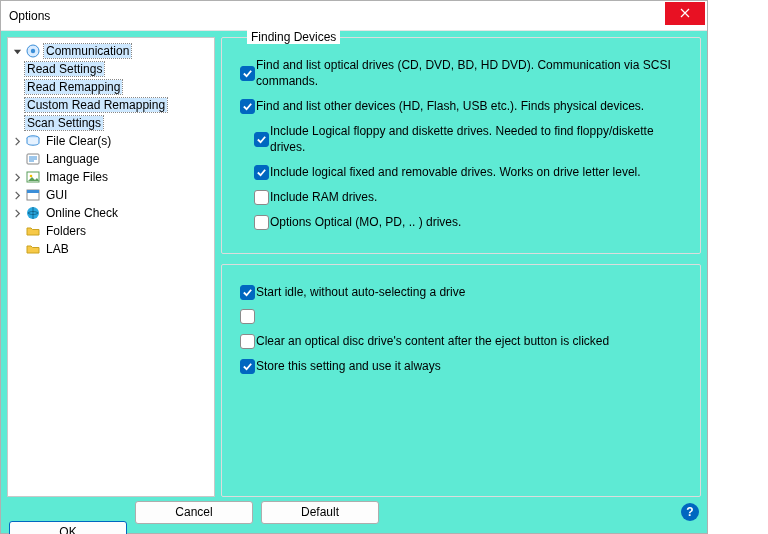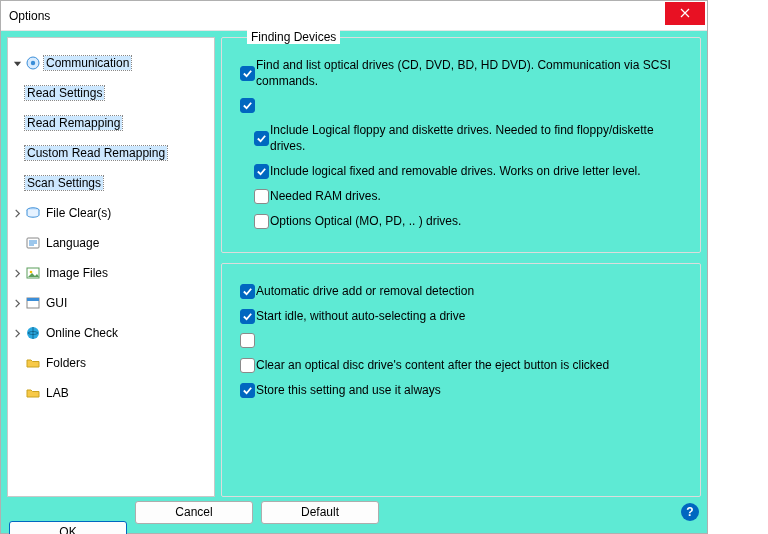--- a/index.html
+++ b/index.html
@@ -56,21 +56,20 @@
     overflow: auto;
     padding: 4px 0;
   }
   .tree ul { list-style: none; margin: 0; padding: 0; }
   .tree > ul { padding-left: 2px; }
   .tree li { white-space: nowrap; }
   .tree .row {
     display: flex; align-items: center;
     height: 18px;
     padding-right: 4px;
-    margin-top: 12px;
   }
   .toggle {
     width: 14px; height: 14px;
     display: inline-flex; align-items:center; justify-content:center;
     color: #5a5a5a;
     font-size: 10px;
     margin-right: 1px;
     user-select: none;
     flex: 0 0 14px;
   }
@@ -340,20 +339,21 @@
             </span>
           <span class="opt-label">Find and list optical drives (CD, DVD, BD, HD DVD).  Communication via SCSI commands.</span>
         </div>
 
         <div class="opt-row">
           <span class="checkbox checked">
               <svg width="11" height="11" viewBox="0 0 12 12">
                 <path d="M2 6 L5 9 L10 3" stroke="#fff" stroke-width="2" fill="none"></path>
               </svg>
             </span>
+          <span class="opt-label">Find and list other devices (HD, Flash, USB etc.).  Finds physical devices.</span>
         </div>
 
         <div class="opt-row indent1">
           <span class="checkbox checked">
               <svg width="11" height="11" viewBox="0 0 12 12">
                 <path d="M2 6 L5 9 L10 3" stroke="#fff" stroke-width="2" fill="none"></path>
               </svg>
             </span>
           <span class="opt-label">Include Logical floppy and diskette drives.  Needed to find floppy/diskette drives.</span>
         </div>
@@ -362,44 +362,36 @@
           <span class="checkbox checked">
               <svg width="11" height="11" viewBox="0 0 12 12">
                 <path d="M2 6 L5 9 L10 3" stroke="#fff" stroke-width="2" fill="none"></path>
               </svg>
             </span>
           <span class="opt-label">Include logical fixed and removable drives.  Works on drive letter level.</span>
         </div>
 
         <div class="opt-row indent1">
           <span class="checkbox"></span>
-          <span class="opt-label">Needed RAM drives.</span>
+          <span class="opt-label">Include RAM drives.</span>
         </div>
 
         <div class="opt-row indent1">
           <span class="checkbox"></span>
           <span class="opt-label">Options Optical (MO, PD, .. ) drives.</span>
         </div>
       </div>
 
       <div class="groupbox" style="flex:1">
         <div class="opt-row">
           <span class="checkbox checked">
               <svg width="11" height="11" viewBox="0 0 12 12">
                 <path d="M2 6 L5 9 L10 3" stroke="#fff" stroke-width="2" fill="none"></path>
               </svg>
             </span>
-          <span class="opt-label">Automatic drive add or removal detection</span>
-        </div>
-        <div class="opt-row">
-          <span class="checkbox checked">
-              <svg width="11" height="11" viewBox="0 0 12 12">
-                <path d="M2 6 L5 9 L10 3" stroke="#fff" stroke-width="2" fill="none"></path>
-              </svg>
-            </span>
           <span class="opt-label">Start idle, without auto-selecting a drive</span>
         </div>
         <div class="opt-row">
           <span class="checkbox"></span>
         </div>
         <div class="opt-row">
           <span class="checkbox"></span>
           <span class="opt-label">Clear an optical disc drive's content after the eject button is clicked</span>
         </div>
         <div class="opt-row">

